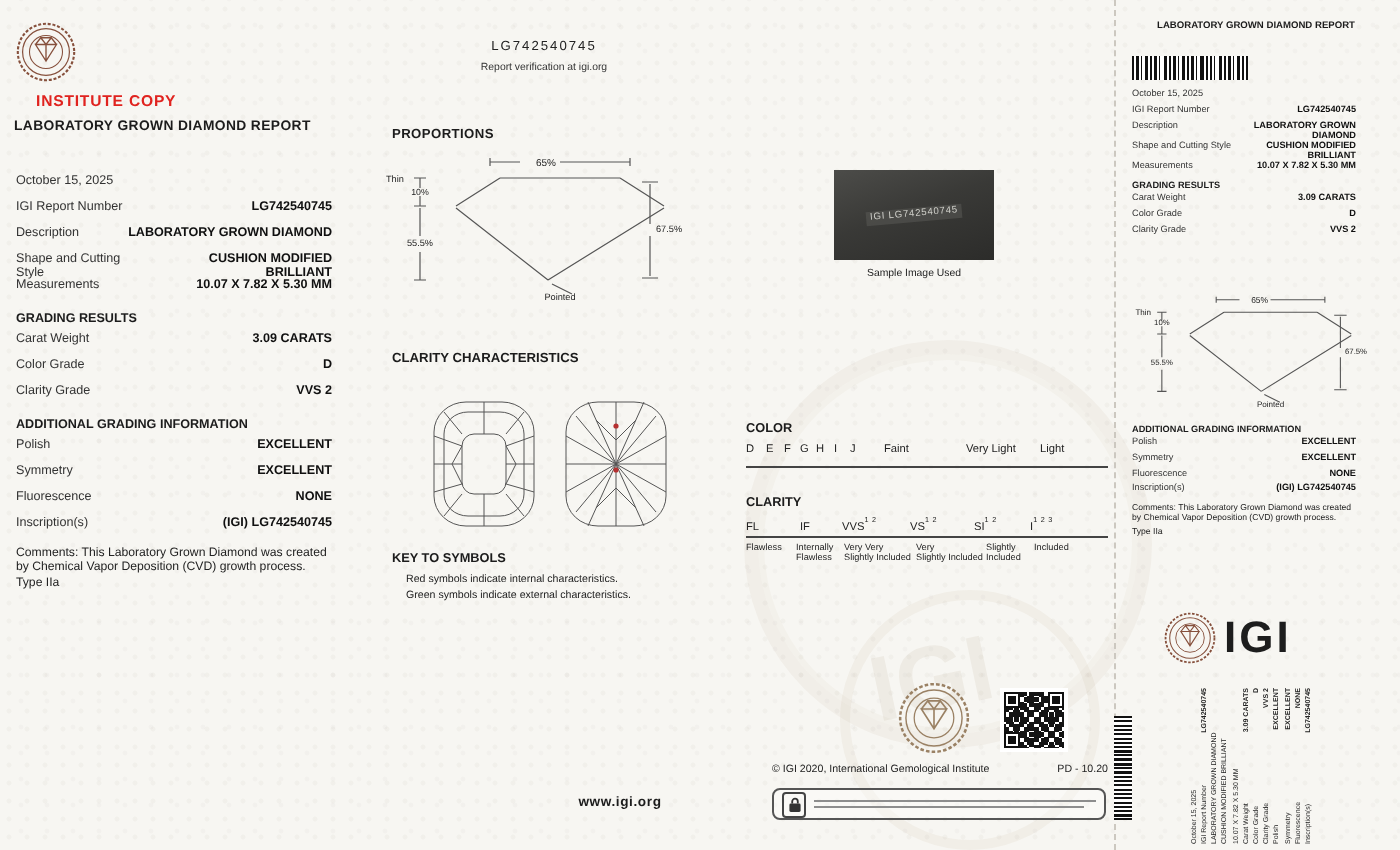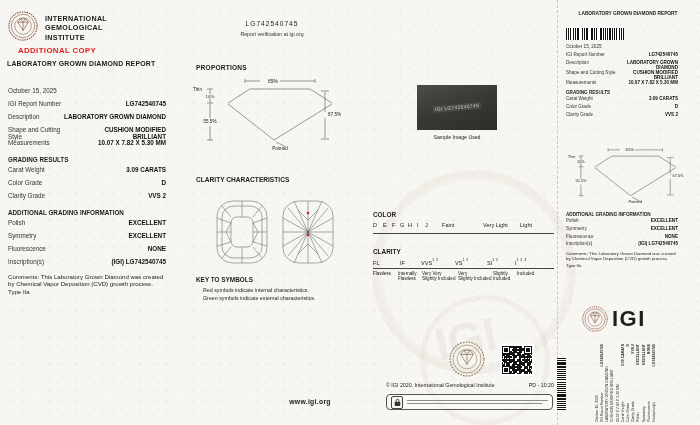--- a/index.html
+++ b/index.html
@@ -95,26 +95,21 @@
   <div class="abs wm1"></div>
   <div class="abs wm2"></div>
   <div class="abs wm3">IGI</div>
 
   <svg class="abs sealbrown" style="left:8px;top:11px" width="30" height="30" viewBox="0 0 40 40">
     <circle cx="20" cy="20" r="18.8" fill="none" stroke="currentColor" stroke-width="1.4" stroke-dasharray="2 1.2"></circle>
     <circle cx="20" cy="20" r="15.6" fill="none" stroke="currentColor" stroke-width=".8"></circle>
     <circle cx="20" cy="20" r="11" fill="none" stroke="currentColor" stroke-width=".7"></circle>
     <path d="M13 15h14l-7 11z M13 15l3.5-4.5h7l3.5 4.5 M16.5 10.5l3.5 4.5 3.5-4.5 M20 15v11" fill="none" stroke="currentColor" stroke-width=".9"></path>
   </svg>
-  <div class="abs brandtxt">
-    <div>INTERNATIONAL</div>
-    <div>GEMOLOGICAL</div>
-    <div>INSTITUTE</div>
-  </div>
-  <div class="abs ecopy">ADDITIONAL COPY</div>
+  <div class="abs ecopy">INSTITUTE COPY</div>
   <div class="abs maintitle">LABORATORY GROWN DIAMOND REPORT</div>
 
   <div class="abs topnum">LG742540745</div>
   <div class="abs topverify">Report verification at igi.org</div>
 
   <div id="main-left" class="abs">
     <div class="kv">
         <span class="lab">October 15, 2025</span>
       </div>
     <div class="kv">

